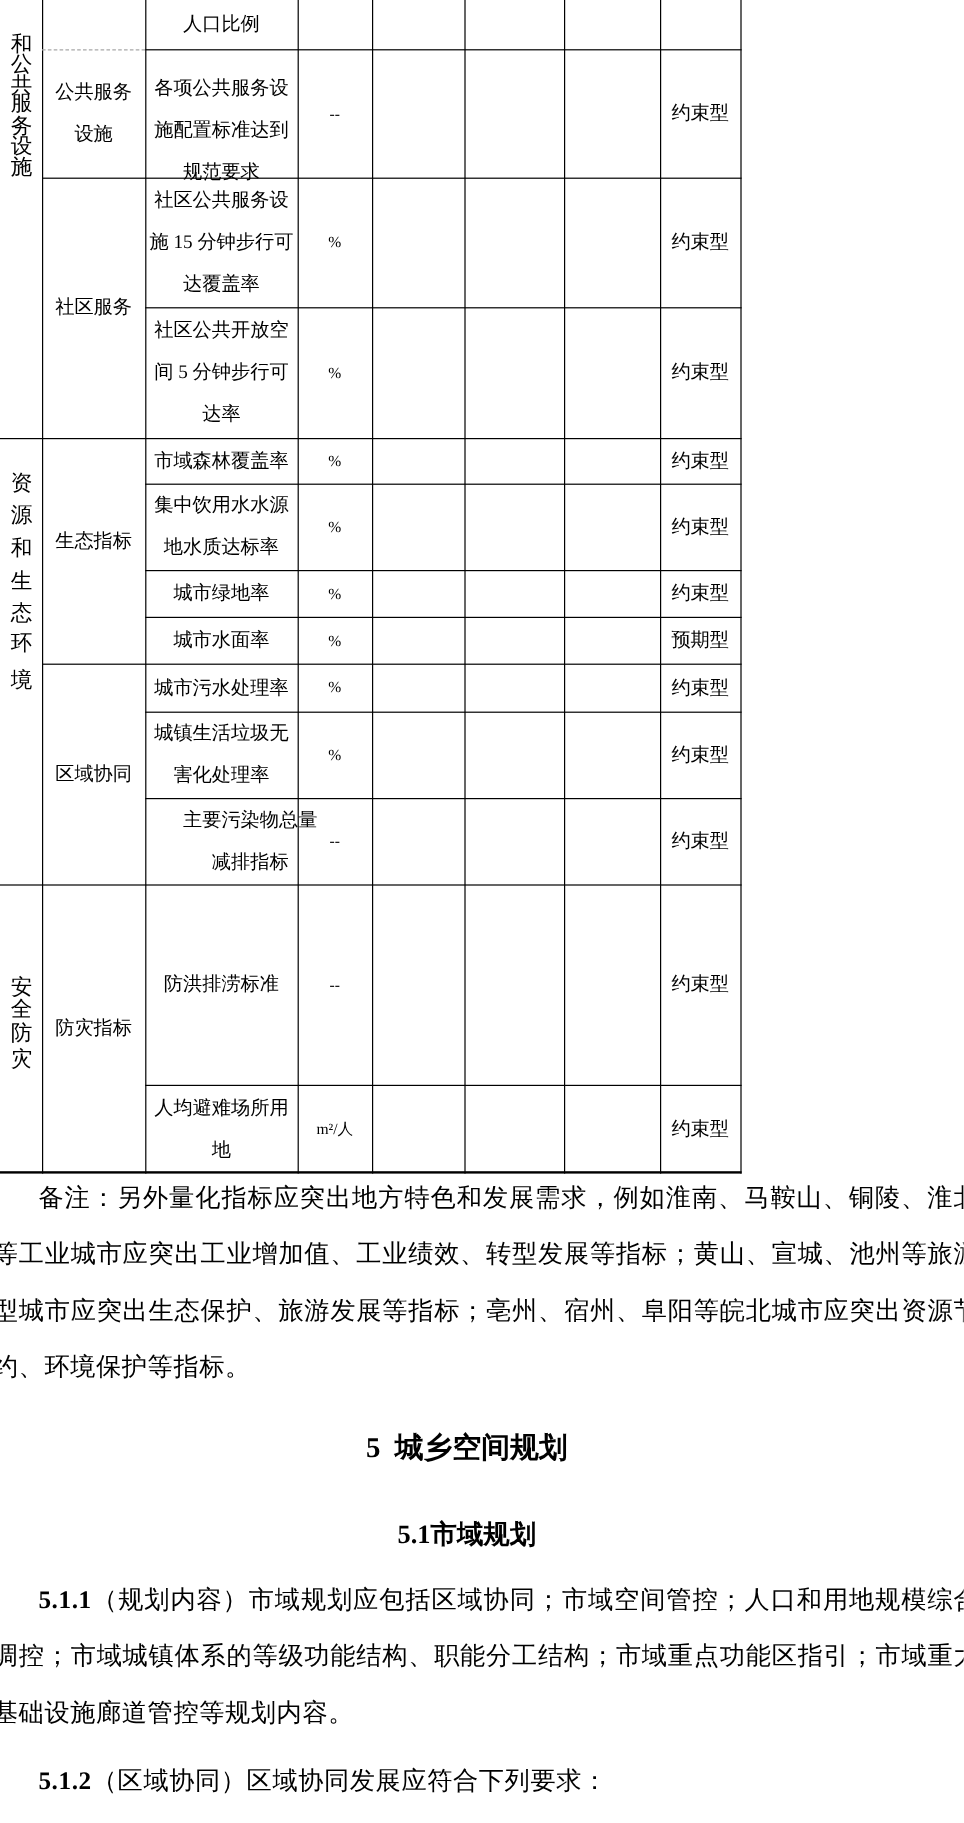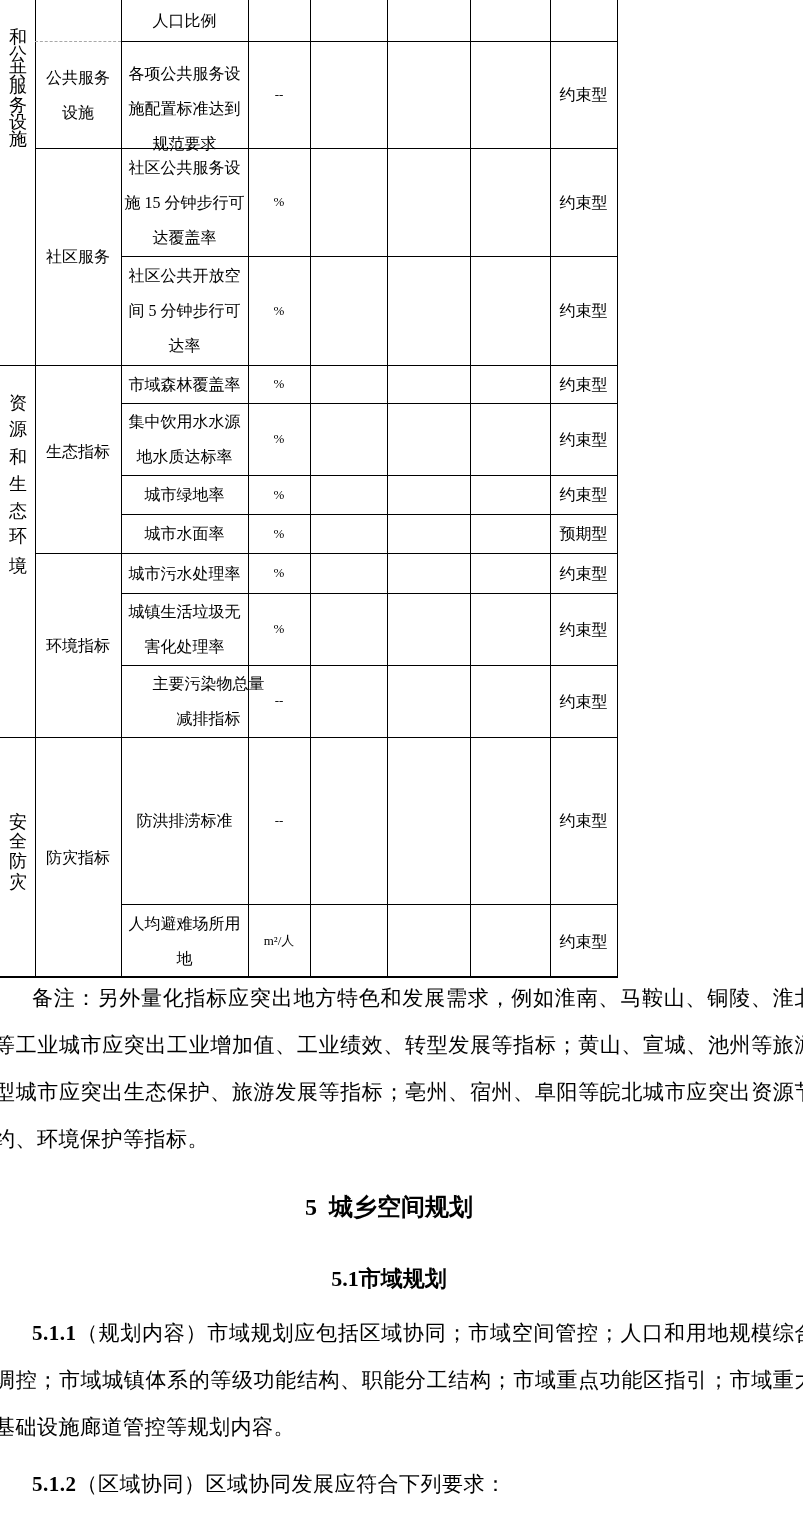--- a/index.html
+++ b/index.html
@@ -72,21 +72,21 @@
   <div class="hl" style="left:121px;top:904px;width:497px;"></div>
   <div class="hl2" style="left:0;top:976px;width:618px;"></div>
 
   <div class="vert s1" style="left:8px;top:13px;">和公共服务设施</div>
   <div class="vert s2" style="left:8px;top:379px;">资源和生态环境</div>
   <div class="vert s3" style="left:8px;top:797px;">安全防灾</div>
 
   <div class="c sub" style="left:35px;top:41px;width:86px;height:107px;">公共服务设施</div>
   <div class="c sub" style="left:35px;top:148px;width:86px;height:217px;">社区服务</div>
   <div class="c sub" style="left:35px;top:357px;width:86px;height:188px;">生态指标</div>
-  <div class="c sub" style="left:35px;top:553px;width:86px;height:184px;">环境指标</div>
+  <div class="c sub" style="left:35px;top:553px;width:86px;height:184px;">区域协同</div>
   <div class="c sub" style="left:35px;top:737px;width:86px;height:241px;">防灾指标</div>
 
   <div class="c" style="left:121px;top:0;width:127px;height:41px;">人口比例</div>
   <div class="c" style="left:121px;top:41px;width:127px;height:107px;margin-top:14px;">各项公共服务设施配置标准达到规范要求</div>
   <div class="c" style="left:121px;top:148px;width:127px;height:108px;">社区公共服务设施 15 分钟步行可达覆盖率</div>
   <div class="c" style="left:121px;top:256px;width:127px;height:109px;text-align:center;">社区公共开放空间 5 分钟步行可达率</div>
   <div class="c" style="left:121px;top:365px;width:127px;height:38px;font-family:Liberation Serif, serif;">市域森林覆盖率</div>
   <div class="c" style="left:121px;top:475px;width:127px;height:39px;">城市绿地率</div>
   <div class="c" style="left:121px;top:403px;width:127px;height:72px;">集中饮用水水源地水质达标率</div>
   <div class="c" style="left:121px;top:514px;width:127px;height:39px;">城市水面率</div>

